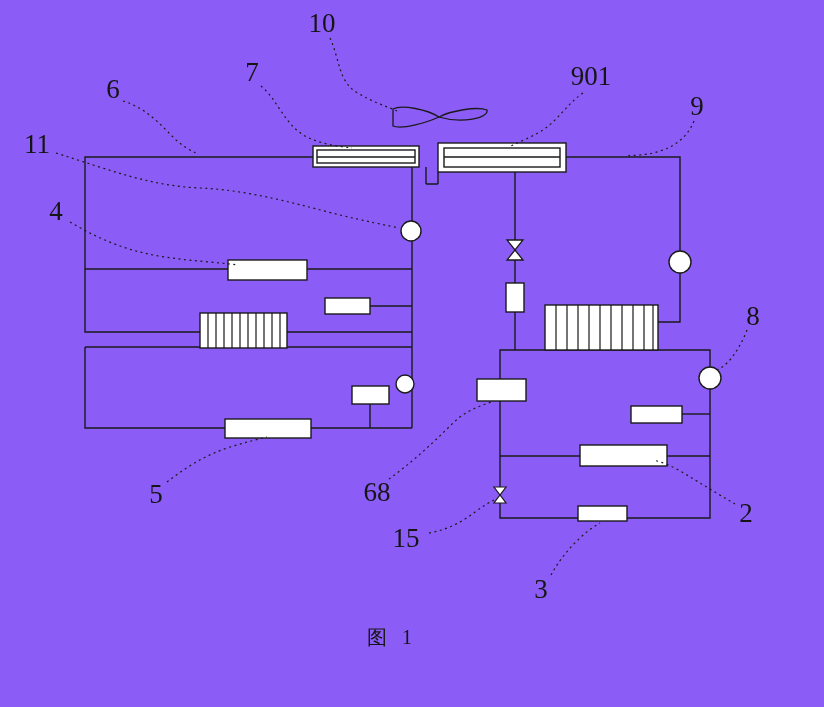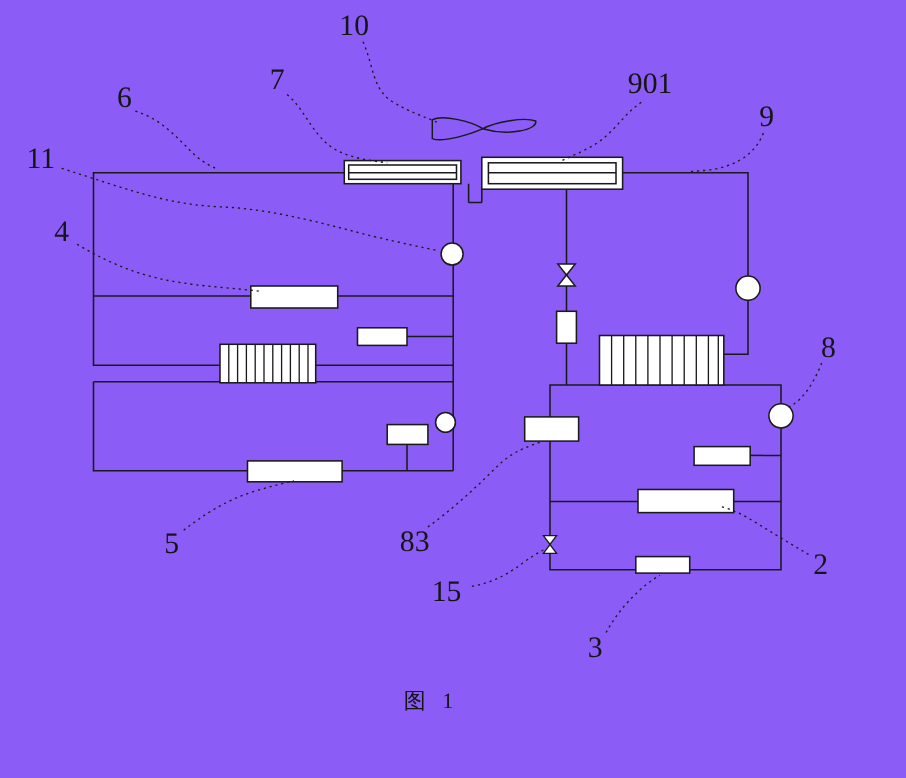--- a/index.html
+++ b/index.html
@@ -129,20 +129,20 @@
 
   <div class="ref-label" style="left:322px; top:23px">10</div>
   <div class="ref-label" style="left:252px; top:72px">7</div>
   <div class="ref-label" style="left:591px; top:76px">901</div>
   <div class="ref-label" style="left:113px; top:89px">6</div>
   <div class="ref-label" style="left:697px; top:106px">9</div>
   <div class="ref-label" style="left:37px;  top:144px">11</div>
   <div class="ref-label" style="left:56px;  top:211px">4</div>
   <div class="ref-label" style="left:753px; top:316px">8</div>
   <div class="ref-label" style="left:156px; top:494px">5</div>
-  <div class="ref-label" style="left:377px; top:492px">83</div>
+  <div class="ref-label" style="left:377px; top:492px">68</div>
   <div class="ref-label" style="left:746px; top:513px">2</div>
   <div class="ref-label" style="left:406px; top:538px">15</div>
   <div class="ref-label" style="left:541px; top:589px">3</div>
 
   <div class="caption" style="left:392px; top:637px">图 1</div>
 
 </div>
 
 </body></html>

